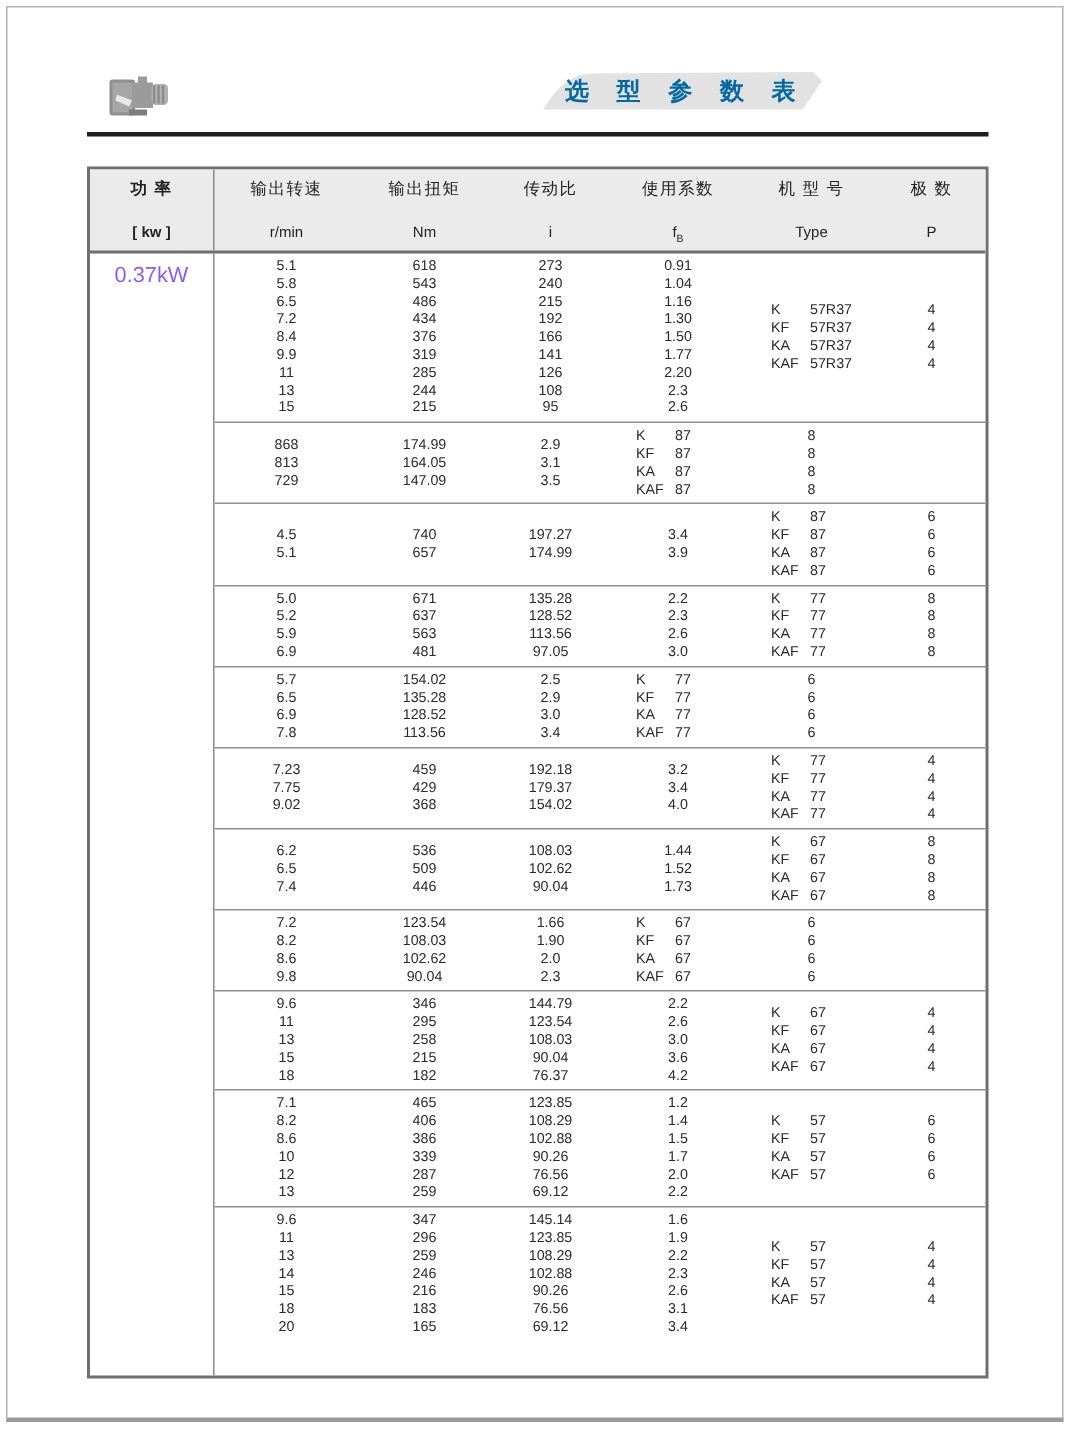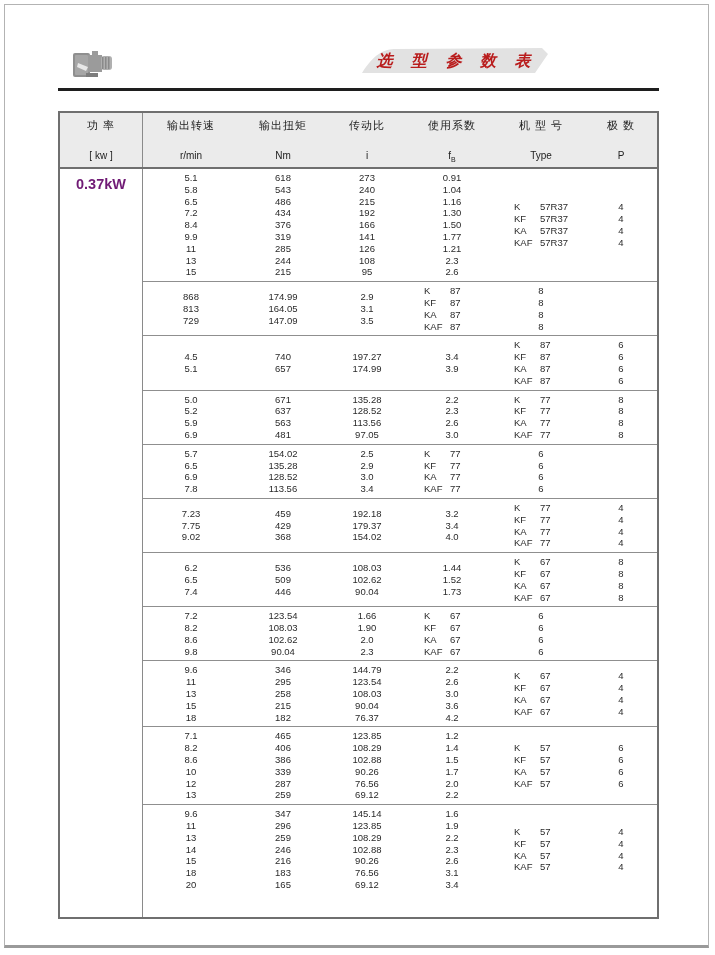--- a/index.html
+++ b/index.html
@@ -11,44 +11,44 @@
     position:absolute; left:4px; top:4px; width:705px; height:944px;
     border:1px solid #b3b3b3; border-bottom:3px solid #9a9a9a; box-sizing:border-box;
     background:#fff;
   }
   
   .gearmotor { position:absolute; left:72px; top:45px; width:44px; height:40px; }
   .banner { position:absolute; left:360px; top:47px; width:190px; height:28px; }
   .banner svg { position:absolute; left:0; top:0; }
   .banner-text {
     position:absolute; left:14px; right:10px; top:4px; text-align:center;
-    font-size:16px; font-style:italic; font-weight:bold; letter-spacing:7px;
-    color:#b91c1c; white-space:nowrap;
+    font-size:16px; font-weight:bold; letter-spacing:7px;
+    color:#0369a1; white-space:nowrap;
   }
   .rule { position:absolute; left:58px; top:88px; width:601px; height:3px; background:#1e1e1e; }
 
   
   .table {
     position:absolute; left:58px; top:111px; width:601px;
     border:2px solid #6f6f6f; box-sizing:border-box; background:#fff;
   }
   .thead {
     display:grid; grid-template-columns:83px 96px 88px 80px 90px 88px 72px;
     background:#ebebeb; border-bottom:2px solid #6f6f6f;
   }
   .thead .hcell { text-align:center; padding:5px 0 4px 0; }
   .hline1 { font-size:11px; letter-spacing:1px; }
   .hline2 { font-size:10px; margin-top:17px; }
   .hline2 sub { font-size:7px; }
-  .power-head { border-right:1px solid #8a8a8a; }
+  .power-head { border-right:1px solid #8a8a8a;font-weight:bold; }
 
   .tbody { display:grid; grid-template-columns:83px 514px; }
   .power-cell {
     border-right:1px solid #8a8a8a; text-align:center; padding-top:7px;
-    font-weight:bold; font-size:14.5px; color:#701a75;
+    font-weight:normal; font-size:14.5px; color:#8b5cf6;
   }
   .group-row {
     display:grid; grid-template-columns:96px 88px 80px 90px 88px 72px;
     padding:3px 0; align-items:center; border-top:1px solid #8f8f8f;
   }
   .group-row:first-child { border-top:none; }
   .group-row.last { padding-bottom:26px; }
   .cell {
     display:flex; flex-direction:column; justify-content:center; align-items:center;
     font-size:9.5px; color:#2a2a2a;
@@ -155,21 +155,21 @@
             <div class="line">108</div>
             <div class="line">95</div>
           </div>
           <div class="cell">
             <div class="line">0.91</div>
             <div class="line">1.04</div>
             <div class="line">1.16</div>
             <div class="line">1.30</div>
             <div class="line">1.50</div>
             <div class="line">1.77</div>
-            <div class="line">1.21</div>
+            <div class="line">2.20</div>
             <div class="line">2.3</div>
             <div class="line">2.6</div>
           </div>
           <div class="cell type-cell">
             <div class="line type-line">
               <span class="type-prefix">K</span>
               <span>57R37</span>
             </div>
             <div class="line type-line">
               <span class="type-prefix">KF</span>

